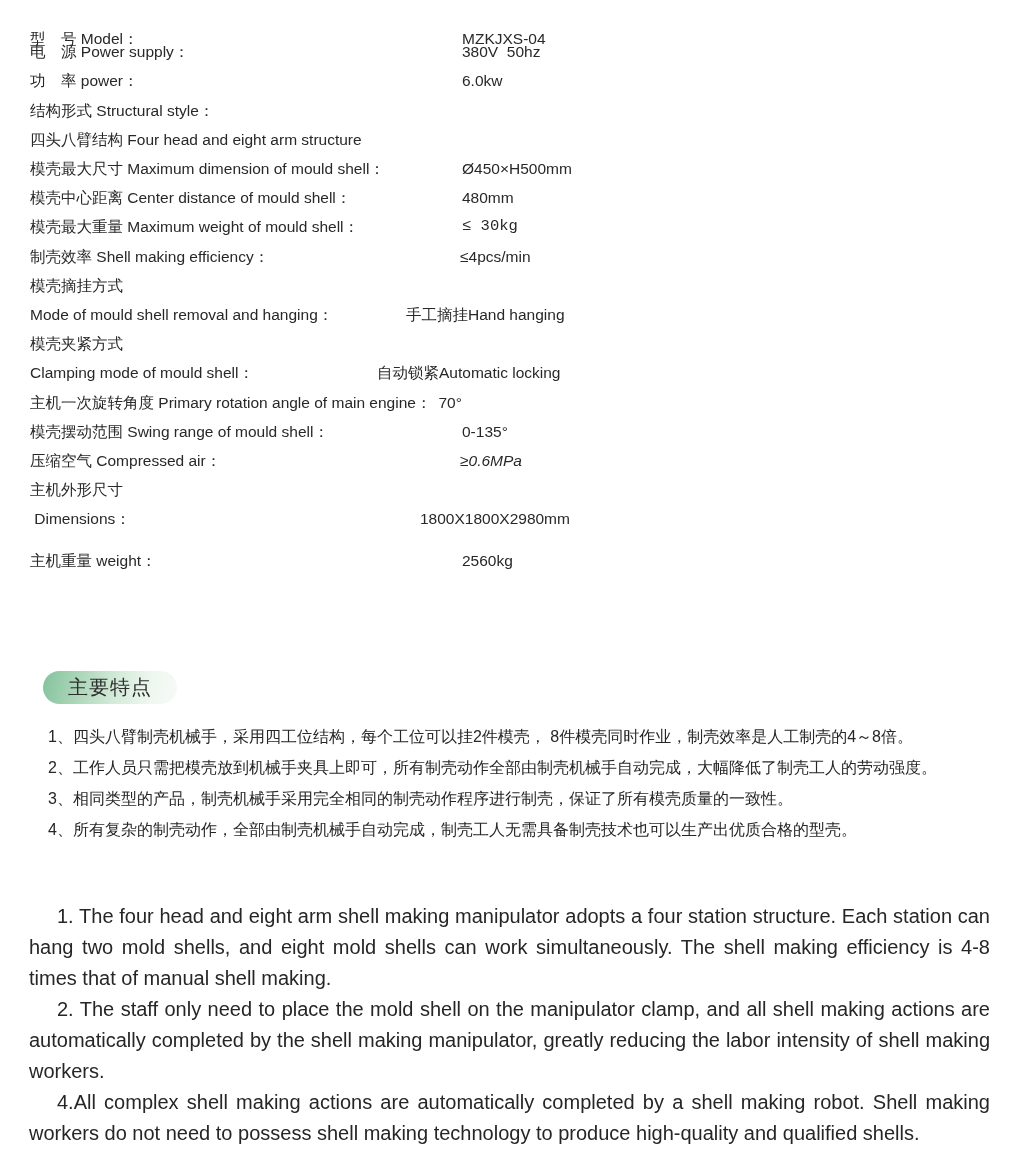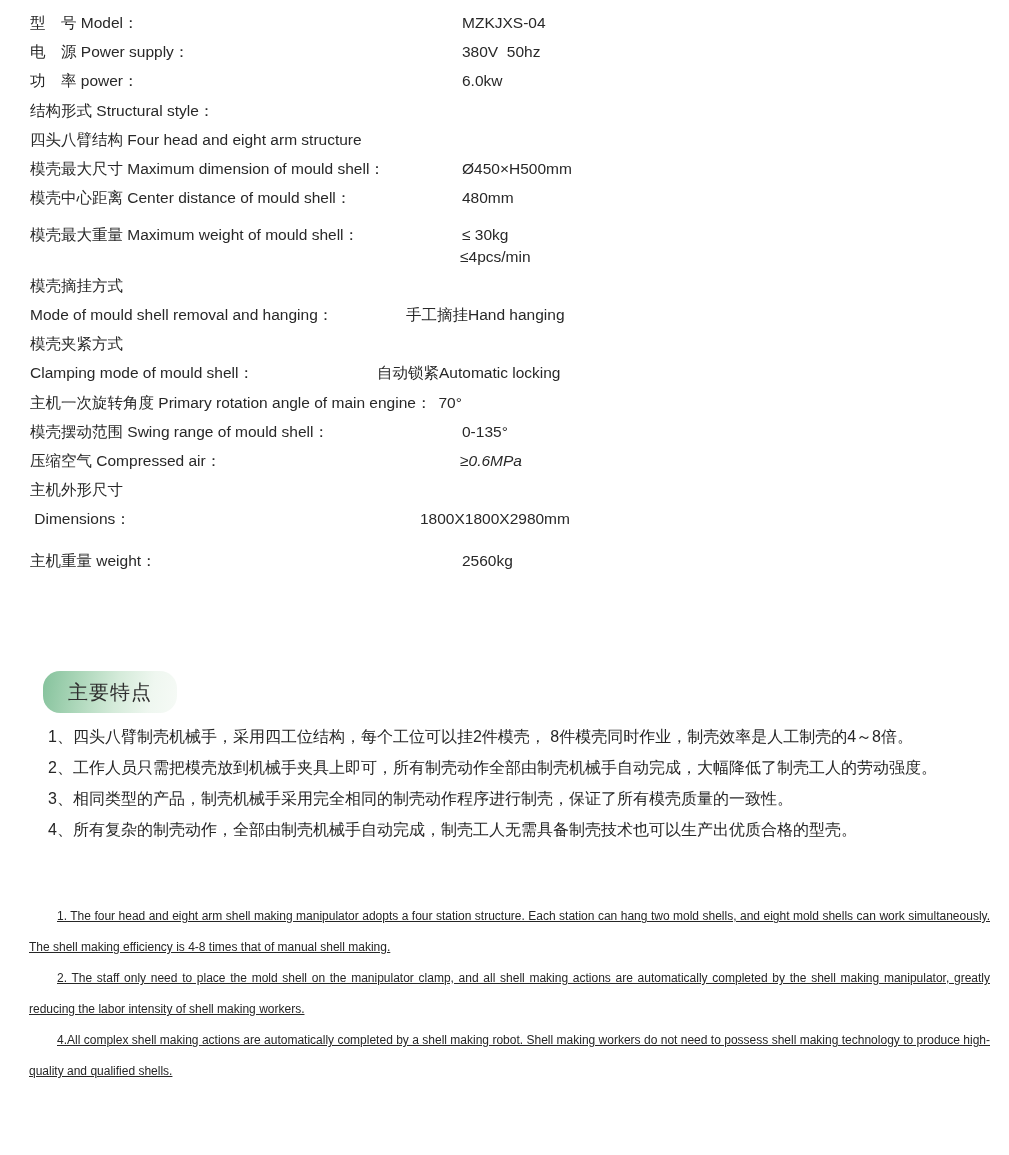--- a/index.html
+++ b/index.html
@@ -12,46 +12,45 @@
     color:#282828;
   }
   
   .specs{position:absolute;top:8px;left:0;width:100%;}
   .spec-row{position:absolute;left:0;width:100%;height:29px;line-height:29px;font-size:15.5px;}
   .spec-label{position:absolute;left:30px;white-space:pre;}
   .spec-value{position:absolute;white-space:pre;}
   .spec-value.inline{position:static;margin-left:7px;}
   
   .badge{
-    position:absolute;height:42px;border-radius:17px;
+    position:absolute;height:33px;border-radius:17px;
     display:flex;align-items:center;justify-content:center;
     background:linear-gradient(100deg,#85c29c 0%,#a9d5b7 25%,#d5ebda 55%,#eff7f0 80%,#f6faf6 100%);
   }
   .badge span{font-size:20px;color:#2e2e2e;letter-spacing:1px;}
   .badge-cn{left:43px;top:671px;width:134px;}
   .badge-en{left:40px;top:855px;width:170px;}
   
   .cn-list{position:absolute;top:721px;left:48px;width:960px;}
   .cn-item{position:absolute;left:0;height:31px;line-height:31px;font-size:16px;white-space:pre;color:#262626;}
   
   .en-paras{
     position:absolute;top:901px;left:29px;width:961px;
-    font-size:12px;line-height:31px;color:#262626;
+    font-size:20px;line-height:31px;color:#262626;
     text-align:justify;
-    text-decoration:underline;
   }
   .en-paras p{margin:0;text-indent:28px;}
 </style>
 </head>
 <body>
 
 <div class="page">
 
   <div class="specs">
-      <div class="spec-row" style="top: 0px; text-align: center;">
+      <div class="spec-row" style="top: 16px; text-align: center;">
         <span class="spec-label">型　号 Model：</span>
         <span class="spec-value" style="left: 462px;">MZKJXS-04</span>
       </div>
       <div class="spec-row" style="top: 29px;">
         <span class="spec-label">电　源 Power supply：</span>
         <span class="spec-value" style="left: 462px;">380V  50hz</span>
       </div>
       <div class="spec-row" style="top: 58px;">
         <span class="spec-label">功　率 power：</span>
         <span class="spec-value" style="left: 462px;">6.0kw</span>
@@ -63,25 +62,26 @@
         <span class="spec-label">四头八臂结构 Four head and eight arm structure</span>
       </div>
       <div class="spec-row" style="top: 146px;">
         <span class="spec-label">模壳最大尺寸 Maximum dimension of mould shell：</span>
         <span class="spec-value" style="left: 462px;">Ø450×H500mm</span>
       </div>
       <div class="spec-row" style="top: 175px;">
         <span class="spec-label">模壳中心距离 Center distance of mould shell：</span>
         <span class="spec-value" style="left: 462px;">480mm</span>
       </div>
-      <div class="spec-row" style="top: 212px;">
+      <div class="spec-row" style="top: 204px;">
         <span class="spec-label">模壳最大重量 Maximum weight of mould shell：</span>
-        <span class="spec-value" style="left: 462px;">≤ 30kg</span>
+        <span class="spec-value" style="left: 462px; font-family: Liberation Mono, monospace;">≤ 30kg</span>
       </div>
       <div class="spec-row" style="top: 234px;">
+        <span class="spec-label">制壳效率 Shell making efficiency：</span>
         <span class="spec-value" style="left: 460px;">≤4pcs/min</span>
       </div>
       <div class="spec-row" style="top: 263px;">
         <span class="spec-label">模壳摘挂方式</span>
       </div>
       <div class="spec-row" style="top: 292px;">
         <span class="spec-label">Mode of mould shell removal and hanging：</span>
         <span class="spec-value" style="left: 406px;">手工摘挂Hand hanging</span>
       </div>
       <div class="spec-row" style="top: 321px;">

